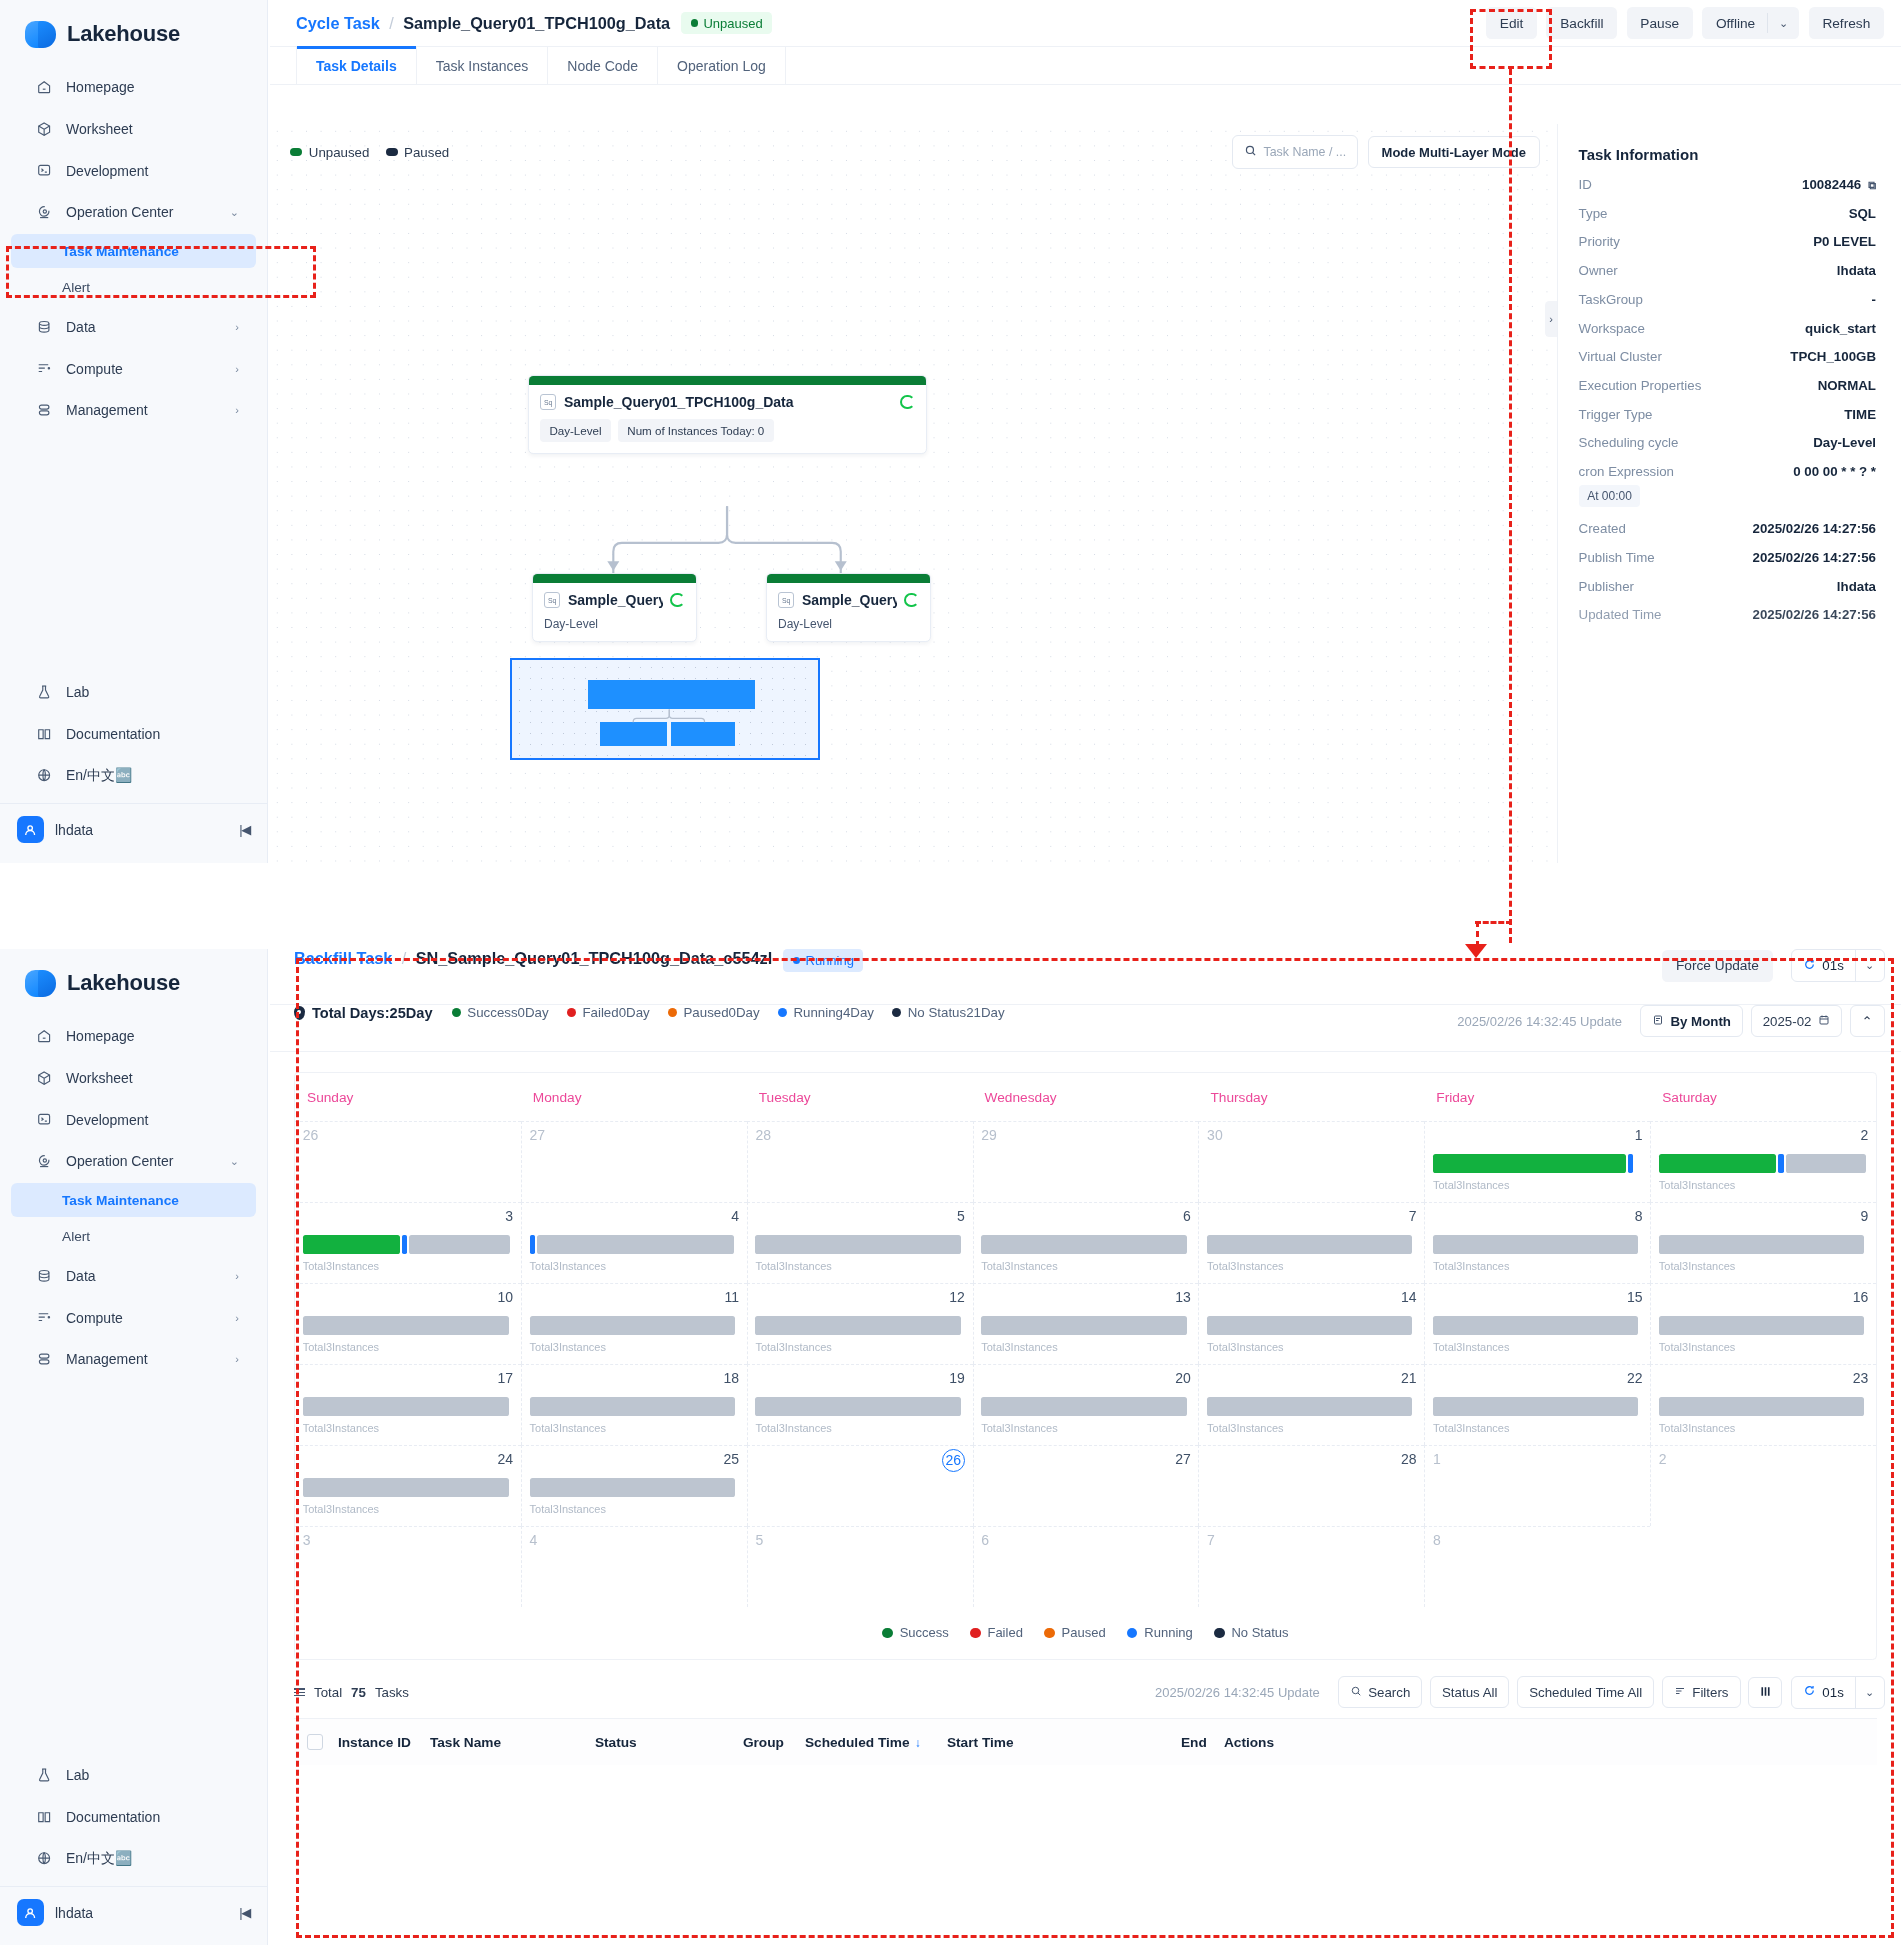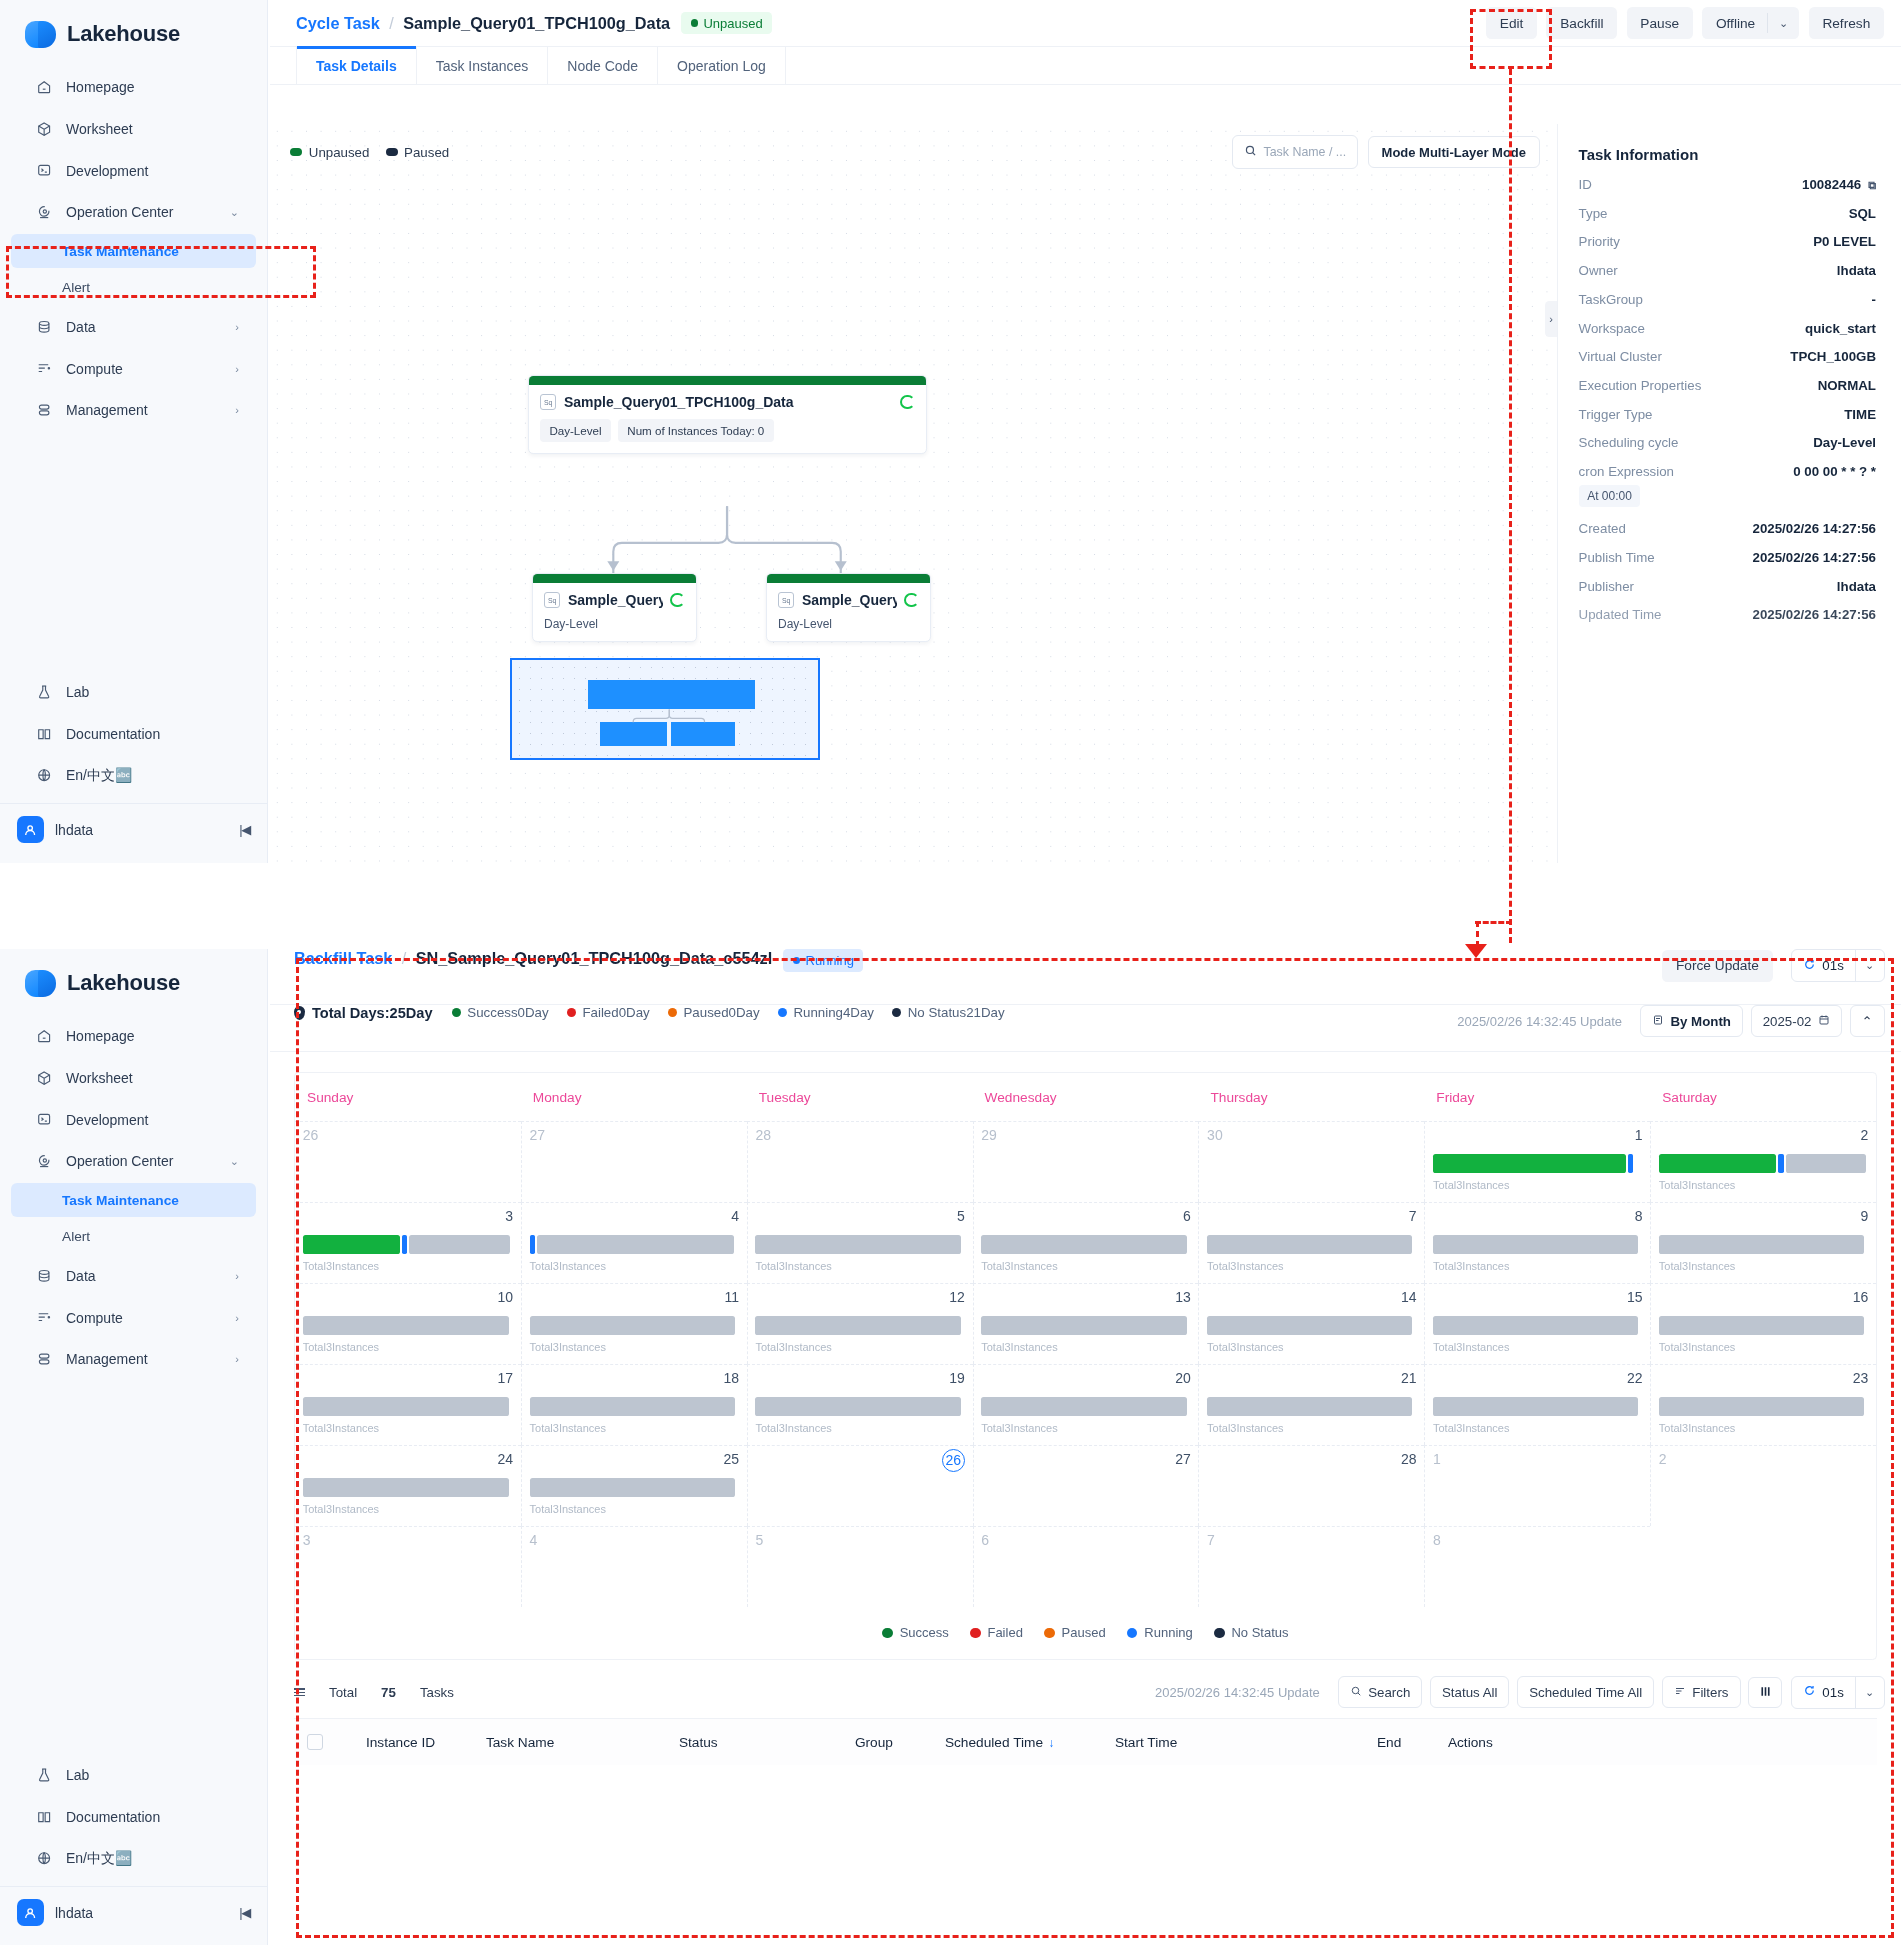--- a/index.html
+++ b/index.html
@@ -256,39 +256,39 @@
   .seg.gray { background: #bdc5d0; }
   .seg.blue { background: #1677ff; width: 5.6px; border-radius: 1.7px; }
   .bar-label { margin-top: 5.6px; font-size: 11px; color: #b0bac7; }
   .cal-legend { display: flex; align-items: center; justify-content: center; gap: 21.5px; padding: 18px 0 19px; }
   .cal-legend .item { display: flex; align-items: center; gap: 6.9px; font-size: 13px; color: #52637c; }
   .cal-legend .dot { width: 10.3px; height: 10.3px; border-radius: 50%; }
 
   
   .inst-title { display: flex; align-items: center; gap: 7.7px; margin: 26px 0 0 24px; font-size: 16.3px; font-weight: 700; color: #16263c; }
   .inst-bar { display: flex; align-items: center; padding: 0 16.3px 0 24px; height: 52px; margin-top: 6px; }
-  .inst-total { display: flex; align-items: center; gap: 24px; font-size: 13.3px; color: #2d3c52; }
+  .inst-total { display: flex; align-items: center; gap: 9px; font-size: 13.3px; color: #2d3c52; }
   .inst-total .lines { display: flex; flex-direction: column; gap: 2.1px; }
   .inst-total .lines i { display: block; width: 11px; height: 1.3px; background: #45556e; }
   .inst-total b { font-weight: 700; }
   .inst-right { margin-left: auto; display: flex; align-items: center; }
   .icon-btn {
     background: #fff; border: 0.9px solid #e4e9f1; border-radius: 6px;
     padding: 7.7px 9.4px; margin-left: 7.7px; display: flex; align-items: center;
   }
   .icon-btn svg { width: 13px; height: 13px; stroke: #1b2a41; fill: none; stroke-width: 2; }
 
   .tbl-head {
     display: flex; align-items: center; height: 47px; margin: 0 24px;
     border-top: 0.9px solid #eef1f6; background: #fdfdfe;
   }
   .tbl-head .cb {
     width: 16.3px; height: 16.3px; border: 1.3px solid #cfd7e2; border-radius: 3px; margin: 0 14.6px 0 13px; flex: 0 0 16.3px;
   }
-  .tbl-head .th { font-size: 13.7px; font-weight: 400; color: #16263c; white-space: nowrap; margin-left: 28px; }
+  .tbl-head .th { font-size: 13.7px; font-weight: 700; color: #16263c; white-space: nowrap; }
   .tbl-head .sortico { color: #1677ff; margin-left: 5.2px; font-size: 12px; }
 
   
   .ann { position: absolute; border: 3.9px dashed #e8211a; pointer-events: none; }
   .ann-line { position: absolute; border-left: 3.9px dashed #e8211a; pointer-events: none; }
   .ann-arrow {
     position: absolute; width: 0; height: 0; pointer-events: none;
     border-left: 11px solid transparent; border-right: 11px solid transparent;
     border-top: 14.6px solid #e8211a;
   }

